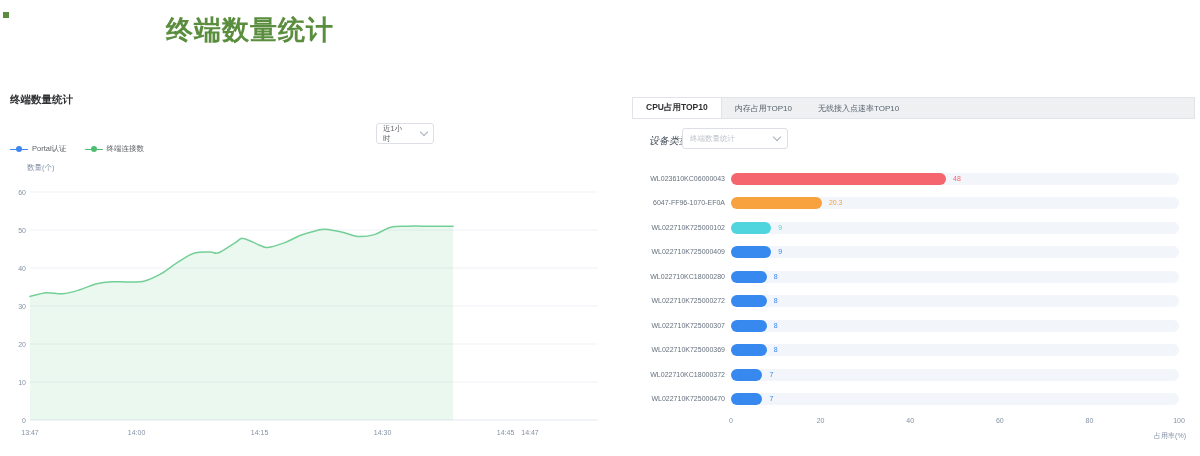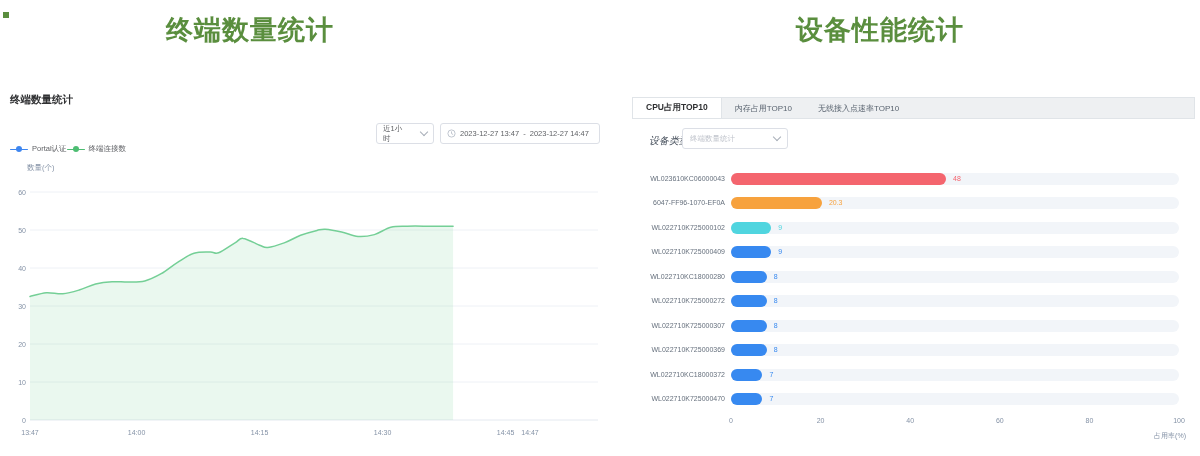--- a/index.html
+++ b/index.html
@@ -13,21 +13,21 @@
   .corner-marker{position:absolute;left:3px;top:12px;width:6px;height:6px;background:#5a8e3e;}
   .panel-title{position:absolute;left:10px;top:93px;font-size:10.5px;font-weight:bold;color:#303133;}
   
   .ctrl{position:absolute;height:21px;border:1px solid #dcdfe6;border-radius:3px;background:#fff;
         display:flex;align-items:center;box-sizing:border-box;font-size:7.5px;color:#606266;}
   #range-select{left:376px;top:123px;width:58px;padding:0 6px;justify-content:space-between;gap:16px;}
   #date-range{left:440px;top:123px;width:160px;padding:0 6px;gap:4px;}
   .chev{width:5px;height:5px;border-right:1px solid #a8aeb8;border-bottom:1px solid #a8aeb8;
         transform:rotate(45deg);margin-top:-3px;flex:0 0 auto;}
   
-  #legend{position:absolute;left:10px;top:144px;display:flex;align-items:center;}
+  #legend{position:absolute;left:10px;top:144px;display:flex;gap:18px;align-items:center;}
   .legend-item{display:flex;align-items:center;gap:4px;cursor:pointer;}
   .legend-marker{position:relative;width:18px;height:8px;}
   .legend-marker .lm-line{position:absolute;left:0;top:3.5px;width:18px;height:1.6px;border-radius:1px;}
   .legend-marker .lm-dot{position:absolute;left:6px;top:1px;width:6px;height:6px;border-radius:50%;}
   .legend-label{font-size:7.5px;color:#606266;}
   .y-axis-title{position:absolute;left:27px;top:163px;font-size:7.5px;color:#8492a6;}
   #line-chart{position:absolute;left:0;top:178px;}
   
   #tabs{position:absolute;left:2px;top:97px;width:563px;height:22px;background:#eef0f2;
         border:1px solid #e0e4e8;box-sizing:border-box;display:flex;}
@@ -55,29 +55,20 @@
   <div class="panel" id="left-panel">
     <div class="corner-marker"></div>
     <div class="big-title">终端数量统计</div>
     <div class="panel-title">终端数量统计</div>
 
     <div class="ctrl" id="range-select">
       <span>近1小时</span>
       <span class="chev"></span>
     </div>
 
-    <div class="ctrl" id="date-range">
-      <svg width="9" height="9" viewBox="0 0 9 9">
-        <circle cx="4.5" cy="4.5" r="3.6" fill="none" stroke="#b9bfc9" stroke-width="0.9"></circle>
-        <path d="M4.5 2.4 V4.6 L6.1 5.5" fill="none" stroke="#b9bfc9" stroke-width="0.9"></path>
-      </svg>
-      <span>2023-12-27 13:47</span>
-      <span>-</span>
-      <span>2023-12-27 14:47</span>
-    </div>
 
     <div id="legend">
         <div class="legend-item">
           <span class="legend-marker">
        <span class="lm-line" style="background:#3e86f0"></span>
        <span class="lm-dot" style="background:#3e86f0"></span>
      </span>
      <span class="legend-label">Portal认证</span>
         </div>
         <div class="legend-item">
@@ -109,21 +100,20 @@
         <text x="259.59999999999997" y="257" text-anchor="middle" font-size="7" fill="#8492a6">14:15</text>
         <text x="382.59999999999997" y="257" text-anchor="middle" font-size="7" fill="#8492a6">14:30</text>
         <text x="505.59999999999997" y="257" text-anchor="middle" font-size="7" fill="#8492a6">14:45</text>
         <text x="530" y="257" text-anchor="middle" font-size="7" fill="#8492a6">14:47</text>
         <path d="M30 118.5 C32.7 117.9 40.9 115.1 46.4 114.7 C51.9 114.3 57.3 116.3 62.8 115.8 C68.3 115.4 73.7 113.7 79.2 112.0 C84.7 110.4 90.1 107.4 95.6 106.0 C101.1 104.6 106.5 104.0 112.0 103.7 C117.5 103.4 122.9 104.2 128.4 104.1 C133.9 103.9 139.3 104.3 144.8 102.9 C150.3 101.5 155.7 98.8 161.2 95.7 C166.7 92.6 172.1 87.7 177.6 84.3 C183.1 80.9 188.5 76.9 194.0 75.2 C199.5 73.5 206.3 74.1 210.4 74.0 C214.5 74.0 214.5 76.3 218.6 74.8 C222.7 73.3 230.9 67.3 235.0 64.9 C239.1 62.5 239.1 60.0 243.2 60.4 C247.3 60.7 255.5 65.7 259.6 67.2 C263.7 68.7 263.7 69.9 267.8 69.5 C271.9 69.1 278.7 66.9 284.2 64.9 C289.7 62.9 295.1 59.4 300.6 57.3 C306.1 55.2 312.9 53.4 317.0 52.4 C321.1 51.4 321.1 51.0 325.2 51.2 C329.3 51.5 336.1 52.7 341.6 53.9 C347.1 55.1 352.5 58.0 358.0 58.5 C363.5 58.9 368.9 58.1 374.4 56.6 C379.9 55.0 385.3 50.7 390.8 49.3 C396.3 47.9 400.4 48.4 407.2 48.2 C414.0 48.0 424.1 48.2 431.8 48.2 C439.5 48.2 449.6 48.2 453.1 48.2 L453.1 242 L30.0 242 Z" fill="#74cf96" fill-opacity="0.15" stroke="none"></path>
         <path d="M30 118.5 C32.7 117.9 40.9 115.1 46.4 114.7 C51.9 114.3 57.3 116.3 62.8 115.8 C68.3 115.4 73.7 113.7 79.2 112.0 C84.7 110.4 90.1 107.4 95.6 106.0 C101.1 104.6 106.5 104.0 112.0 103.7 C117.5 103.4 122.9 104.2 128.4 104.1 C133.9 103.9 139.3 104.3 144.8 102.9 C150.3 101.5 155.7 98.8 161.2 95.7 C166.7 92.6 172.1 87.7 177.6 84.3 C183.1 80.9 188.5 76.9 194.0 75.2 C199.5 73.5 206.3 74.1 210.4 74.0 C214.5 74.0 214.5 76.3 218.6 74.8 C222.7 73.3 230.9 67.3 235.0 64.9 C239.1 62.5 239.1 60.0 243.2 60.4 C247.3 60.7 255.5 65.7 259.6 67.2 C263.7 68.7 263.7 69.9 267.8 69.5 C271.9 69.1 278.7 66.9 284.2 64.9 C289.7 62.9 295.1 59.4 300.6 57.3 C306.1 55.2 312.9 53.4 317.0 52.4 C321.1 51.4 321.1 51.0 325.2 51.2 C329.3 51.5 336.1 52.7 341.6 53.9 C347.1 55.1 352.5 58.0 358.0 58.5 C363.5 58.9 368.9 58.1 374.4 56.6 C379.9 55.0 385.3 50.7 390.8 49.3 C396.3 47.9 400.4 48.4 407.2 48.2 C414.0 48.0 424.1 48.2 431.8 48.2 C439.5 48.2 449.6 48.2 453.1 48.2" fill="none" stroke="#74cf96" stroke-width="1.5" stroke-linejoin="round" stroke-linecap="round"></path>
       </svg>
   </div>
 
   <div class="panel" id="right-panel">
-    <div class="big-title">设备性能统计</div>
     <div id="tabs">
         <div class="tab active">CPU占用TOP10</div>
         <div class="tab">内存占用TOP10</div>
         <div class="tab">无线接入点速率TOP10</div>
       </div>
     <div class="device-type-label">设备类型</div>
     <div class="ctrl" id="device-select">
       <span class="ph">终端数量统计</span>
       <span class="chev"></span>
     </div>

